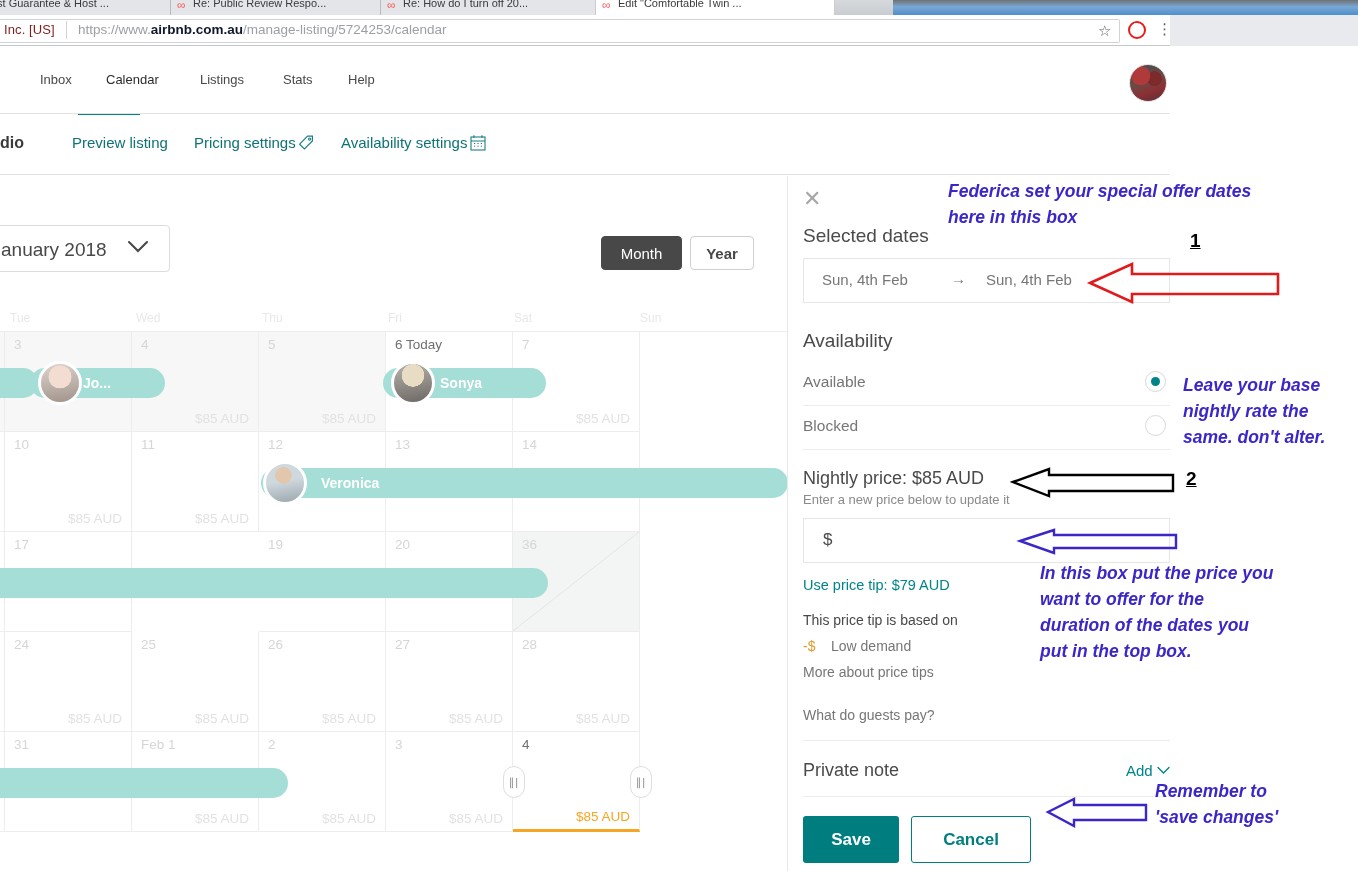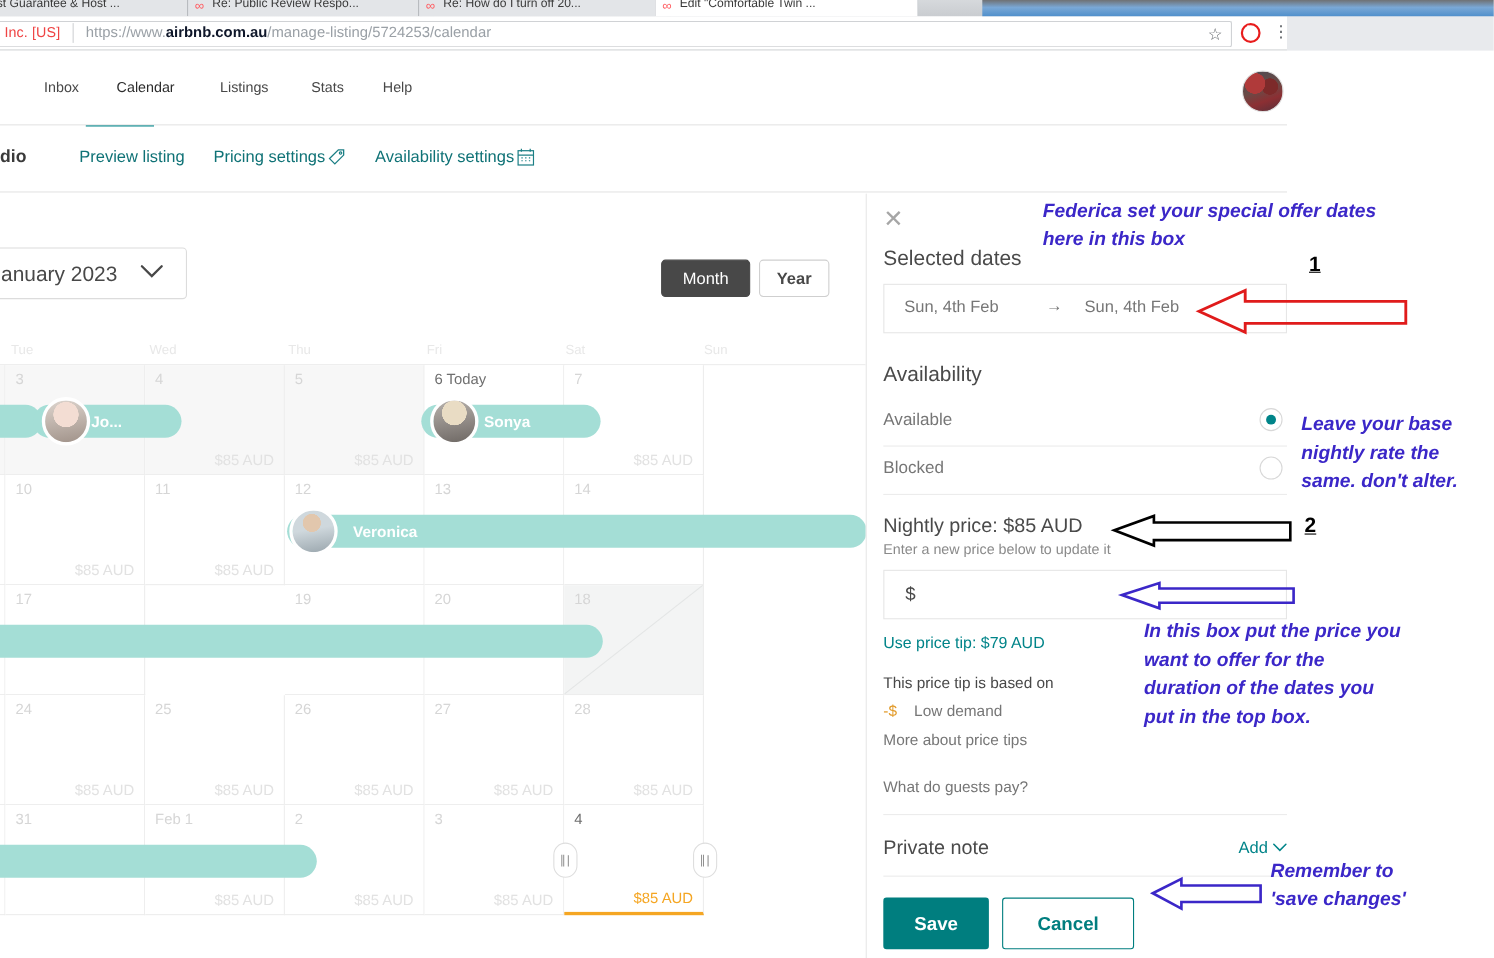--- a/index.html
+++ b/index.html
@@ -43,21 +43,21 @@
   .omnibar {
     position:absolute; left:0; top:15px; width:1170px; height:31px;
     background:#fff; border-bottom:1px solid #c6c9cc;
   }
   .omniwrap {
     position:absolute; left:0; top:19px; width:1120px; height:24px;
     border:1px solid #d0d2d5; border-left:none; border-radius:0 2px 2px 0;
     background:#fff;
   }
   .secure {
-    position:absolute; left:4px; top:22px; font-size:13px; color:#ef4444;
+    position:absolute; left:4px; top:22px; font-size:13px; color:#7f1d1d;
     letter-spacing:0.1px;
   }
   .urlsep { position:absolute; left:66px; top:21px; width:1px; height:18px; background:#d0d2d5; }
   .urltext { position:absolute; left:78px; top:22px; font-size:13.5px; color:#9aa0a6; white-space:nowrap;}
   .urltext b { color:#0f172a; font-weight:700; }
   .star {
     position:absolute; left:1098px; top:22px; font-size:15px; color:#5f6368;
   }
   .opera {
     position:absolute; left:1128px; top:21px; width:18px; height:18px;
@@ -296,21 +296,21 @@
   <svg class="cal-icon" style="left:470px;" viewBox="0 0 16 17">
     <rect x="1" y="3" width="14" height="13" fill="none" stroke="#1c7f85" stroke-width="1.1"></rect>
     <path d="M1 7 H15" stroke="#1c7f85" stroke-width="1"></path>
     <path d="M4 1.2 V4 M12 1.2 V4" stroke="#1c7f85" stroke-width="1.1"></path>
     <path d="M4 9.5 H5.2 M7.4 9.5 H8.6 M10.8 9.5 H12 M4 12.2 H5.2 M7.4 12.2 H8.6 M10.8 12.2 H12" stroke="#1c7f85" stroke-width="1"></path>
   </svg>
 
   <div class="calarea"></div>
 
   <div class="monthsel">
-    <span class="lbl">anuary 2023</span>
+    <span class="lbl">anuary 2018</span>
     <svg class="chev" width="22" height="14" viewBox="0 0 22 14">
       <path d="M2 2 L11 11 L20 2" fill="none" stroke="#484848" stroke-width="2.1" stroke-linecap="round"></path>
     </svg>
   </div>
   <div class="mybtn month">Month</div>
   <div class="mybtn year">Year</div>
 
   <div class="dowrow">
     <div class="dow" style="left:10px;">Tue</div>
     <div class="dow" style="left:136px;">Wed</div>
@@ -381,21 +381,21 @@
       </div>
     <div class="cell" style="left:381px;top:200px;">
       <span class="num">19</span>
       <span class="price"></span>
       </div>
     <div class="cell" style="left:508px;top:200px;">
       <span class="num">20</span>
       <span class="price"></span>
       </div>
     <div class="cell blocked" style="left:635px;top:200px;">
-      <span class="num">18</span>
+      <span class="num">36</span>
       <span class="price"></span>
       <svg class="diag" viewBox="0 0 127 100" preserveAspectRatio="none">
         <path d="M127 0 L0 100" stroke="#e3e5e5" stroke-width="1" fill="none"></path>
       </svg>
     </div>
 
     <div class="cell" style="left:0px;top:300px;">
       
       </div>
     <div class="cell" style="left:127px;top:300px;">

